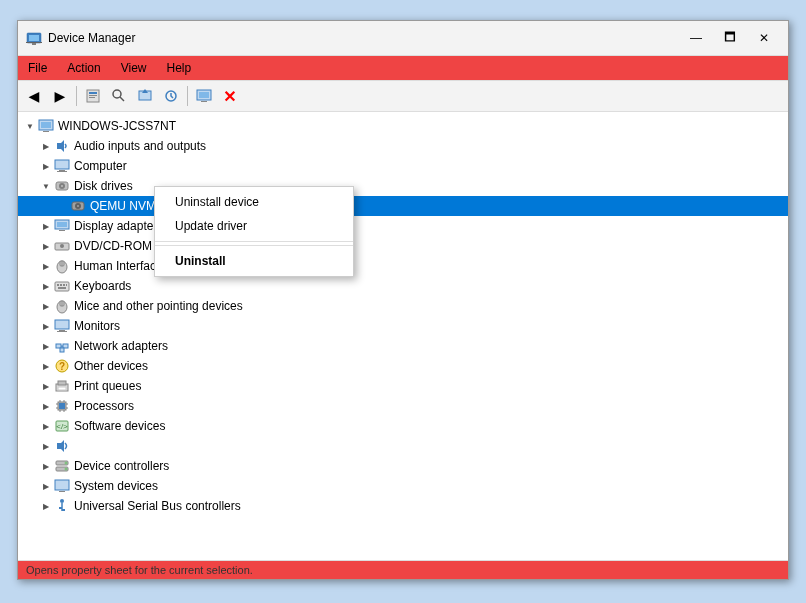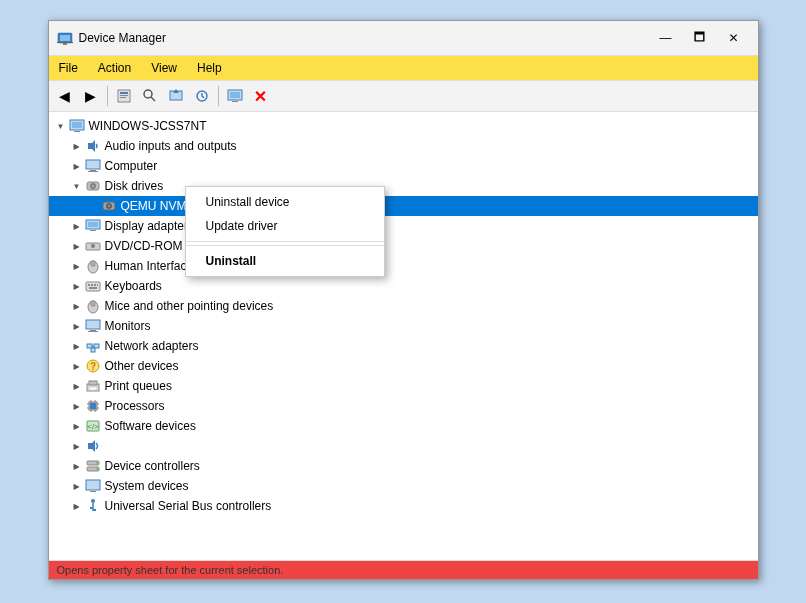--- a/index.html
+++ b/index.html
@@ -7,21 +7,21 @@
       font-family: 'Segoe UI', Tahoma, sans-serif;
       font-size: 12px;
       background: #c0d8f0;
       width: 806px;
       height: 603px;
       overflow: hidden;
     }
 
     
     .window {
-      width: 711px;
+      width: 772px;
       height: 560px;
       margin: 20px auto;
       background: #f3f3f3;
       border: 1px solid #999;
       box-shadow: 2px 2px 8px rgba(0,0,0,0.4);
       display: flex;
       flex-direction: column;
     }
 
     
@@ -56,21 +56,21 @@
       cursor: pointer;
       font-size: 12px;
       display: flex;
       align-items: center;
       justify-content: center;
     }
 
     
     .menu-bar {
       display: flex;
-      background: #fde047;
+      background: #ef4444;
       border-bottom: 1px solid #ddd;
       padding: 2px 0;
     }
     .menu-item {
       padding: 3px 10px;
       cursor: pointer;
       font-size: 12px;
     }
 
     

